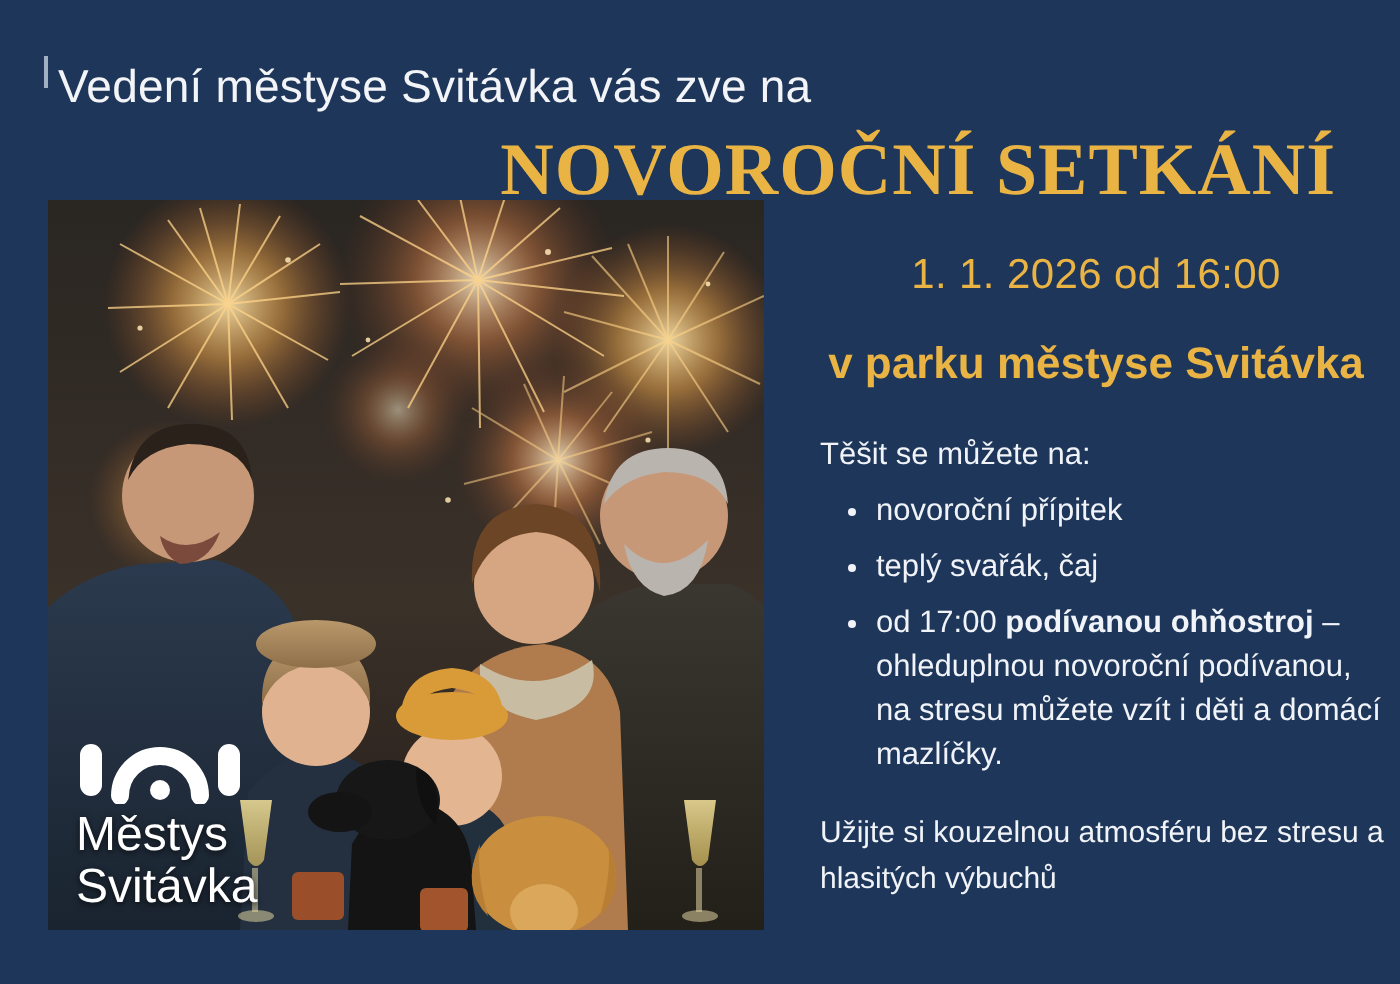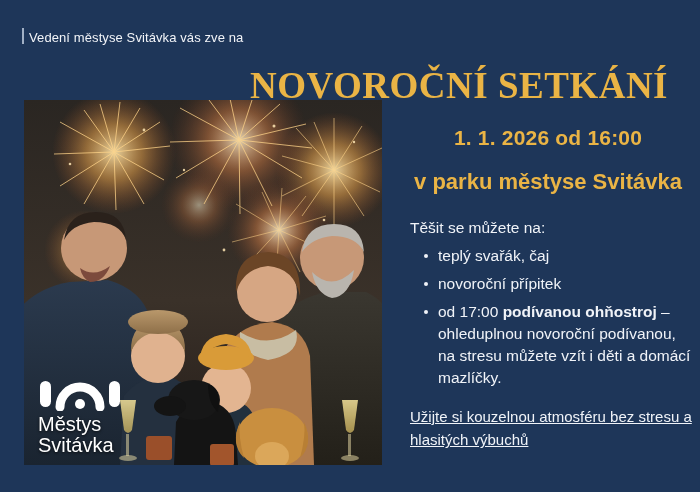--- a/index.html
+++ b/index.html
@@ -27,21 +27,21 @@
     top: 28px;
     width: 2px;
     height: 16px;
     background: #b9c6d8;
     opacity: .85;
   }
   .invite-line {
     position: absolute;
     left: 29px;
     top: 30px;
-    font-size: 13px;
+    font-size: 23px;
     color: #f2f4f8;
     letter-spacing: .1px;
     white-space: nowrap;
   }
   .main-title {
     position: absolute;
     right: 32px;
     top: 56px;
     font-family: "Liberation Serif", "DejaVu Serif", serif;
     font-weight: bold;
@@ -72,39 +72,39 @@
     width: 120px;
     color: #ffffff;
   }
   .logo-mark {
     width: 84px;
     height: 36px;
     display: block;
     margin-bottom: 3px;
   }
   .logo-text {
-    font-size: 20px;
+    font-size: 24px;
     line-height: 1.08;
     color: #ffffff;
     font-weight: 400;
     text-shadow: 0 1px 3px rgba(0,0,0,.75);
   }
 
   
   .right-col {
     position: absolute;
     left: 402px;
     top: 112px;
     width: 292px;
     color: #eef2f7;
   }
   .date-line {
     text-align: center;
     font-size: 21px;
-    font-weight: bold;
+    font-weight: normal;
     color: #eab445;
     margin: 14px 0 0 0;
     letter-spacing: .2px;
     white-space: nowrap;
   }
   .place-line {
     text-align: center;
     font-size: 22px;
     font-weight: bold;
     color: #eab445;
@@ -138,21 +138,20 @@
     height: 4px;
     border-radius: 50%;
     background: #f0f3f8;
   }
   ul.points > li b { font-weight: bold; }
   .closing {
     font-size: 15px;
     color: #f0f3f8;
     line-height: 1.55;
     margin: 16px 0 0 8px;
-    text-decoration: underline;
   }
 </style>
 </head>
 <body>
 
 <div class="poster">
 
   <div class="caret"></div>
   <div class="invite-line">Vedení městyse Svitávka vás zve na</div>
   <div class="main-title">NOVOROČNÍ SETKÁNÍ</div>
@@ -335,24 +334,24 @@
       </div>
     </div>
   </div>
 
   <div class="right-col">
     <div class="date-line">1. 1. 2026 od 16:00</div>
     <div class="place-line">v parku městyse Svitávka</div>
     <div class="lead">Těšit se můžete na:</div>
     <ul class="points">
       <li>
-        <span>teplý svařák, čaj</span>
+        <span>novoroční přípitek</span>
       </li>
       <li>
-        <span>novoroční přípitek</span>
+        <span>teplý svařák, čaj</span>
       </li>
       <li>
         <span>od 17:00 </span><b>podívanou ohňostroj</b><span> – ohleduplnou novoroční podívanou, na stresu můžete vzít i děti a domácí mazlíčky.</span>
       </li>
     </ul>
     <div class="closing">Užijte si kouzelnou atmosféru bez stresu a hlasitých výbuchů</div>
   </div>
 
 </div>
 

